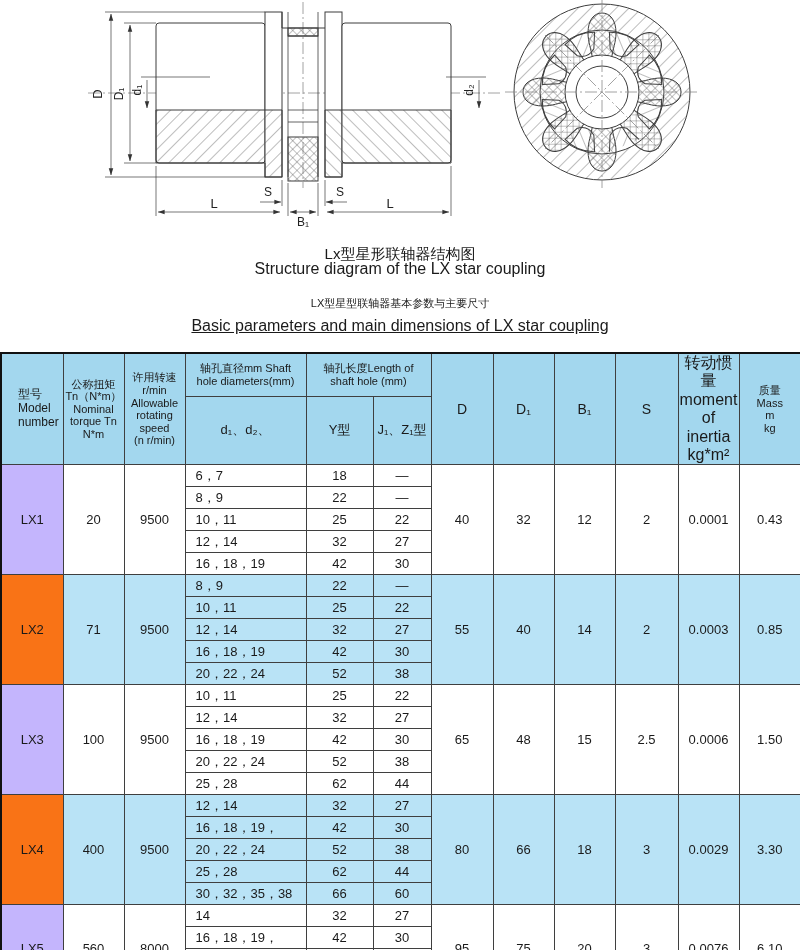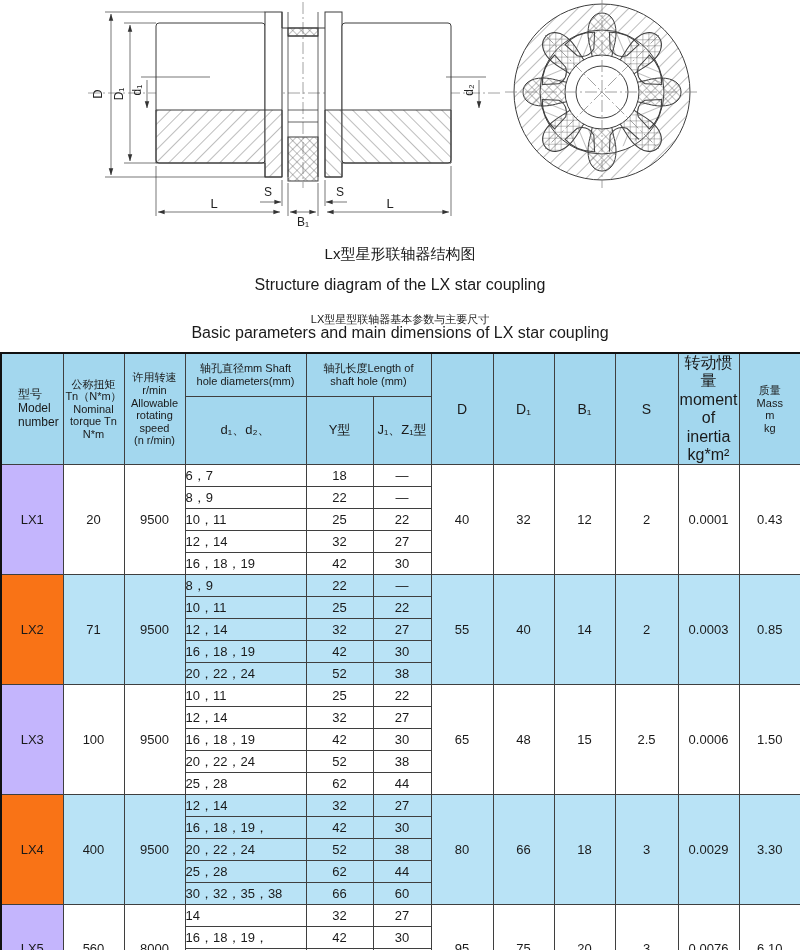--- a/index.html
+++ b/index.html
@@ -5,23 +5,23 @@
   html,body{margin:0;padding:0;}
   body{
     width:800px;height:950px;background:#ffffff;
     font-family:"Liberation Sans","DejaVu Sans",sans-serif;
     color:#1a1a1a;position:relative;overflow:hidden;
   }
   .diagram-wrap{position:absolute;top:0;left:0;width:800px;height:240px;}
   .captions{position:absolute;top:238px;left:0;width:800px;text-align:center;}
   .cap{line-height:1.0;}
   .cap-zh1{font-size:15px;margin-top:8px;}
-  .cap-en1{font-size:16px;margin-top:16px;}
+  .cap-en1{font-size:16px;margin-top:0;}
   .cap-zh2{font-size:11px;margin-top:21px;}
-  .cap-en2{font-size:16px;}
+  .cap-en2{font-size:16px;margin-top:9px;text-decoration:underline;}
 
   table.params{
     position:absolute;top:352px;left:0;width:800px;
     border-collapse:collapse;table-layout:fixed;
     font-size:13px;
   }
   table.params th, table.params td{
     border:1px solid #3f3f3f;
     text-align:center;vertical-align:middle;
     padding:0;overflow:hidden;
@@ -34,21 +34,21 @@
     font-size:11px;line-height:1.15;
     white-space:pre-line;
   }
   thead tr.group-row{height:26px;}
   thead tr.sub-row{height:42px;}
   thead th.hcell-model{text-align:left;padding-left:16px;font-size:12px;}
   thead th.hcell-sub{font-size:13px;}
   thead th.hcell-dim{font-size:14px;}
   thead th.hcell-inertia{font-size:16px;}
   tbody tr{height:22px;}
-  tbody td.dia-cell{text-align:left;}
+  tbody td.dia-cell{text-align:left;padding-left:10px;}
   tbody tr.hl td, tbody tr.hl th{background:#b9e3f6;}
   tbody th.model-cell{font-weight:normal;background:#c4b5fd;}
   tbody tr.hl th.model-cell{background:#f97316;}
 </style>
 </head>
 <body>
 
 <div class="diagram-wrap">
 <svg width="800" height="240" viewBox="0 0 800 240">
   <defs>

